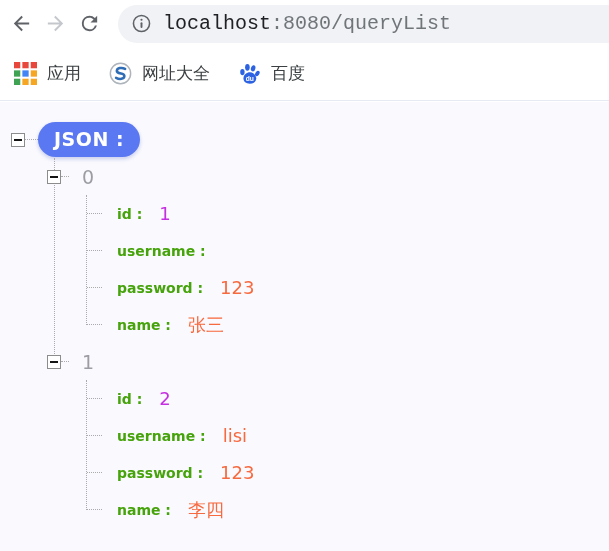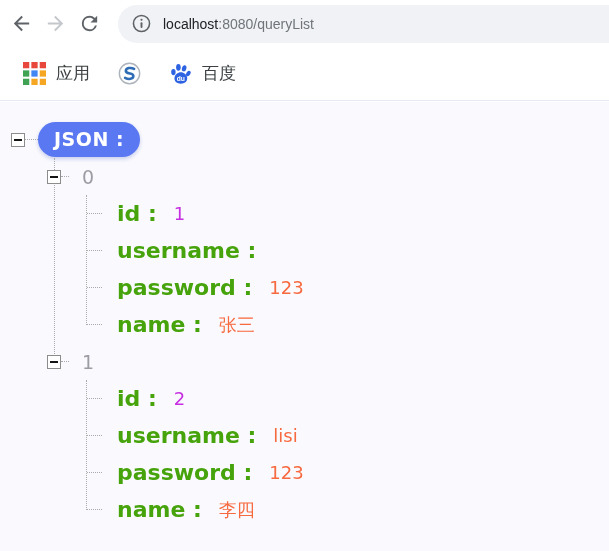--- a/index.html
+++ b/index.html
@@ -13,26 +13,26 @@
   .screen{position:relative;width:609px;height:551px;overflow:hidden;background:#fff;}
 
   
   .toolbar{display:flex;align-items:center;height:47px;background:#fff;padding-left:4px;}
   .nav-btn{border:none;background:transparent;padding:0;width:34px;height:38px;
     display:flex;align-items:center;justify-content:center;cursor:pointer;}
   .nav-btn svg{width:23px;height:23px;}
   .omnibox{flex:1;height:38px;background:#F0F2F5;border-radius:19px;margin-left:12px;
     margin-right:-24px;display:flex;align-items:center;padding-left:13px;gap:11px;cursor:text;}
   .omnibox svg{width:21px;height:21px;flex:0 0 21px;}
-  .url{font-size:14px;color:var(--url-dark);white-space:nowrap;}
+  .url{font-size:20px;color:var(--url-dark);white-space:nowrap;font-family:Liberation Mono, monospace;}
   .url .url-rest{color:var(--url-gray);}
 
   
   .bookmarks{height:54px;background:#fff;display:flex;align-items:center;
-    padding-left:9px;border-bottom:1px solid #E8EAF3;}
+    border-bottom:1px solid #E8EAF3;}
   .bm{display:flex;align-items:center;gap:10px;padding:0 14px;font-size:17px;
     color:#3C4043;cursor:pointer;white-space:nowrap;}
   .bm svg{width:23px;height:23px;flex:0 0 23px;}
 
   
   .page{position:absolute;top:102px;left:0;right:0;bottom:0;background:var(--page-bg);}
   .tree{position:relative;margin-top:19px;font-family:"DejaVu Sans","Liberation Sans",sans-serif;}
   .row{height:37px;display:flex;align-items:center;}
   .root-row{padding-left:11px;}
   .expander{width:14px;height:14px;flex:0 0 14px;border:1px solid #8C8C8C;background:#fff;
@@ -47,21 +47,21 @@
   .objects::before{content:"";position:absolute;left:54px;top:0;height:204px;
     border-left:1px dotted var(--tree-line);}
   .node-header{padding-left:47px;position:relative;}
   .index-label{margin-left:13px;font-size:19px;color:var(--index-gray);}
   .children{position:relative;}
   .children::before{content:"";position:absolute;left:86px;top:0;height:130px;
     border-left:1px dotted var(--tree-line);}
   .field-row{position:relative;padding-left:117px;}
   .field-row::before{content:"";position:absolute;left:87px;top:18px;width:15px;
     border-top:1px dotted var(--tree-line);}
-  .field-key{font-weight:bold;font-size:22px;color:var(--key-green);white-space:pre;}
+  .field-key{font-weight:bold;font-size:14px;color:var(--key-green);white-space:pre;}
   .field-value{margin-left:17px;font-size:18px;}
   .val-string{color:var(--string-orange);}
   .val-number{color:var(--number-purple);}
 </style>
 </head>
 <body>
 
 <div class="screen">
 
   <div class="toolbar">
@@ -108,20 +108,21 @@
     </div>
 
 
 
 
     <div class="bm">
       <svg viewBox="0 0 24 24">
         <circle cx="12" cy="12" r="10.6" fill="#fff" stroke="#AEB4BB" stroke-width="1.5"></circle>
         <path d="M16.8 7.2 C13 5.2 8.6 6.4 8.2 9 C7.9 11 10.2 11.6 12.4 12 C14.8 12.4 16.4 13.2 16 15.2 C15.5 17.6 11.4 18.6 7.4 16.6" fill="none" stroke="#2E6DB5" stroke-width="2.7" stroke-linecap="round"></path>
       </svg>
+      <span>网址大全</span>
     </div>
 
     <div class="bm">
       <svg viewBox="0 0 24 24" fill="#2D63E2">
         <ellipse cx="4.6" cy="10.5" rx="2.3" ry="3.3"></ellipse>
         <ellipse cx="9.8" cy="5.6" rx="2.4" ry="3.5"></ellipse>
         <ellipse cx="15.8" cy="6.6" rx="2.3" ry="3.3" transform="rotate(16 15.8 6.6)"></ellipse>
         <ellipse cx="20.2" cy="12" rx="2.1" ry="3" transform="rotate(32 20.2 12)"></ellipse>
         <path d="M12.3 10.8 C15.4 10.8 19 13.4 19 17 C19 20.6 16.4 22.6 12.3 22.6 C8.2 22.6 5.7 20.6 5.7 17 C5.7 13.4 9.2 10.8 12.3 10.8 Z"></path>
         <text x="12.3" y="19.6" font-size="7" font-weight="bold" fill="#fff" text-anchor="middle" font-family="Liberation Sans, sans-serif">du</text>

